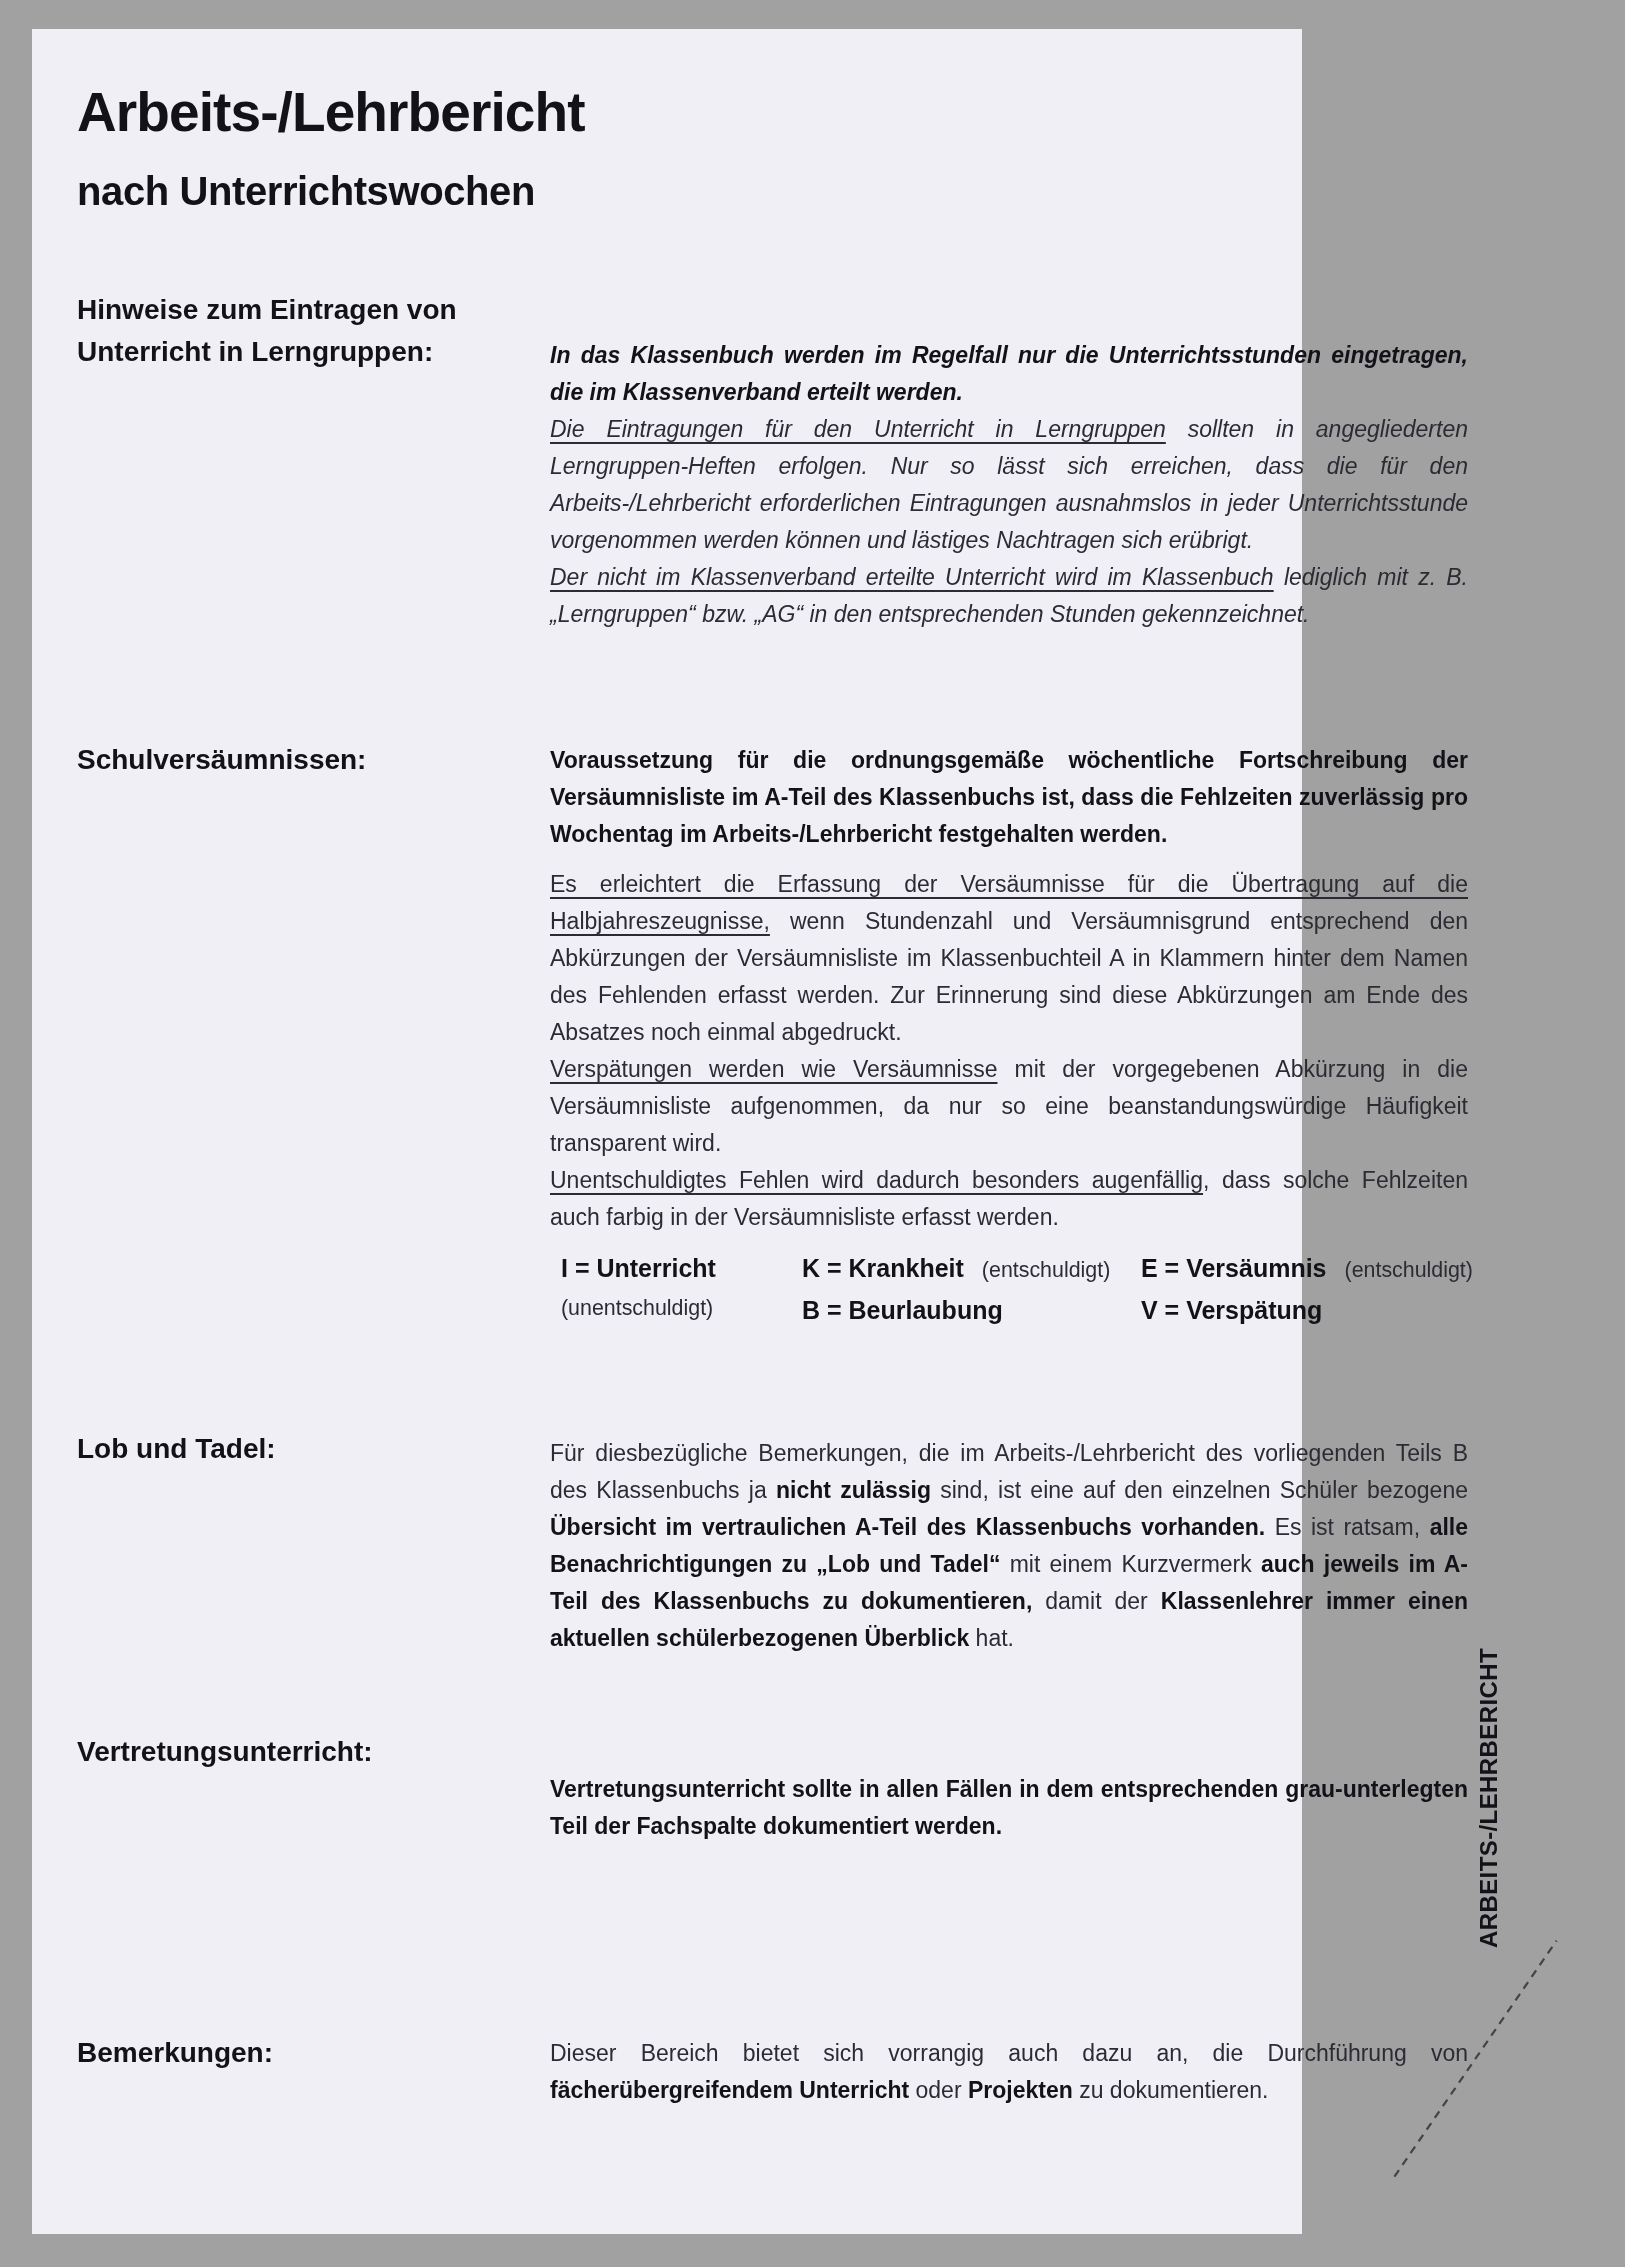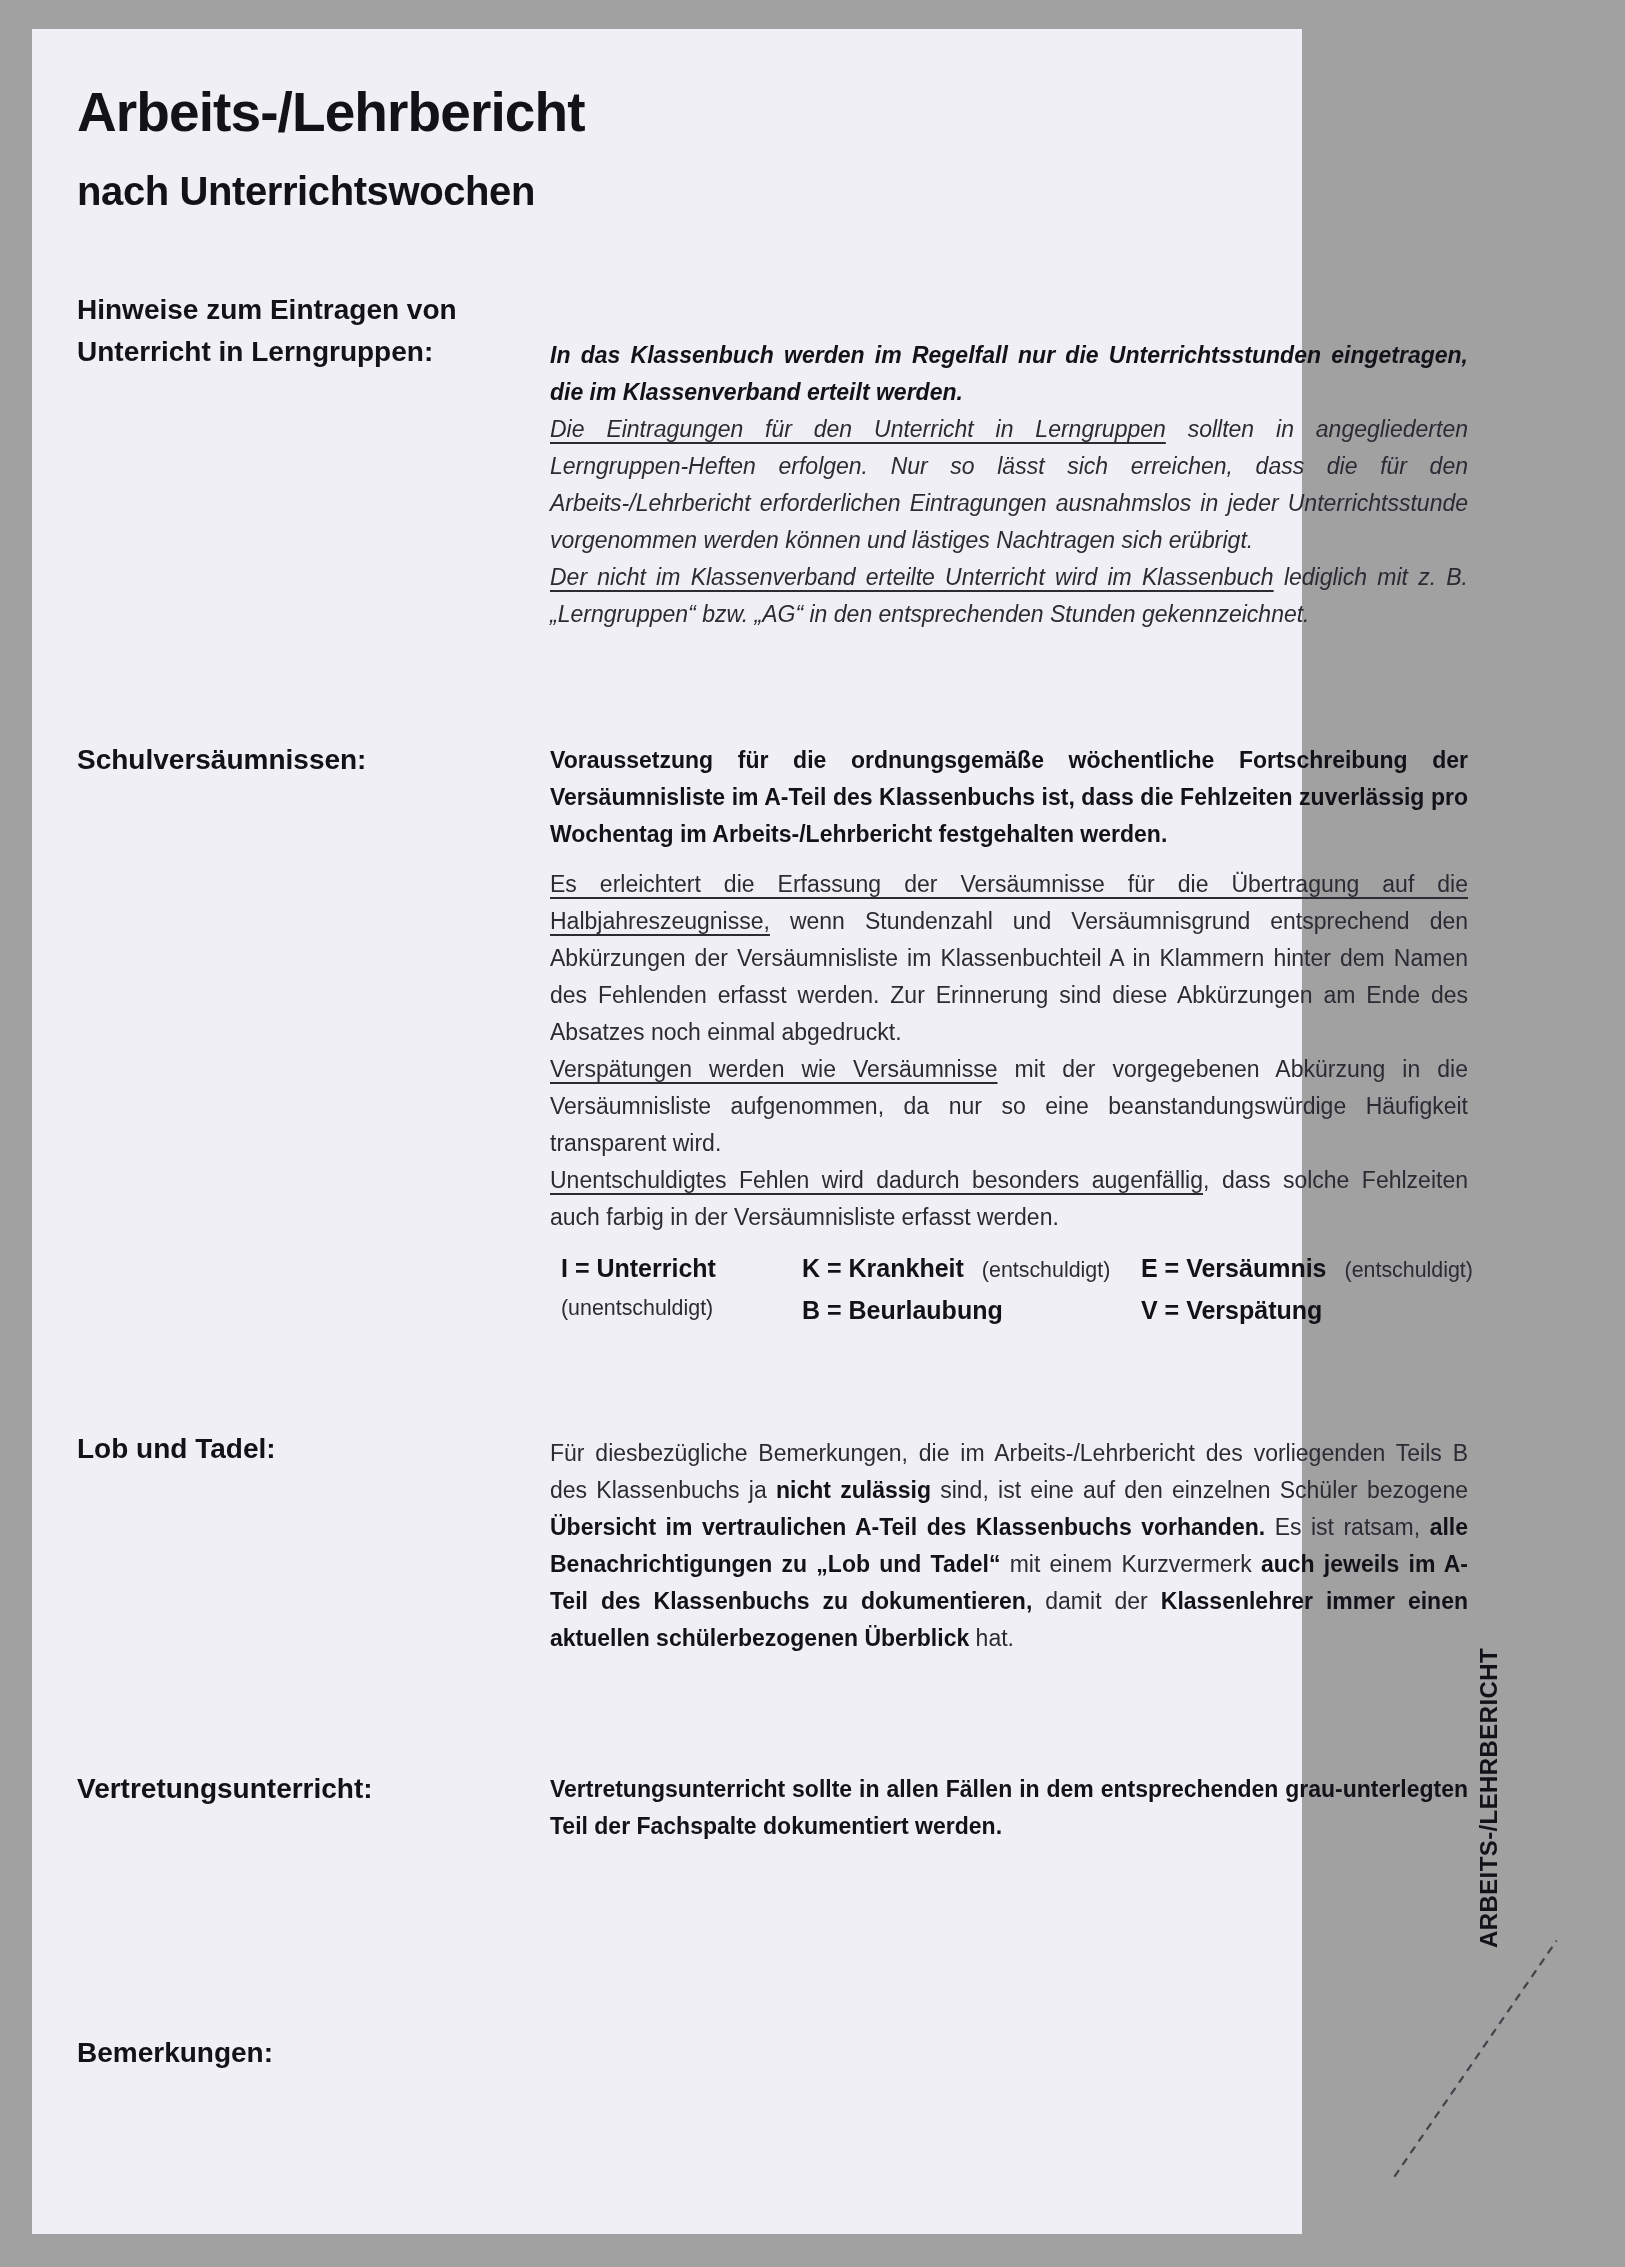--- a/index.html
+++ b/index.html
@@ -92,26 +92,29 @@
     <div class="cell"><span class="note alone">(unentschuldigt)</span></div>
     <div class="cell"><span class="main">B = Beurlaubung</span></div>
     <div class="cell"><span class="main">V = Verspätung</span></div>
   </div>
 
   <div class="sec-label" style="top:1399px;">Lob und Tadel:</div>
   <div class="sec-body" style="top:1406px;">
     <p class="para"><span class="sg">Für diesbezügliche Bemerkungen, die im Arbeits-/Lehrbericht des vorliegenden Teils B des Klassenbuchs ja </span><span class="sg b">nicht zulässig</span><span class="sg"> sind, ist eine auf den einzelnen Schüler bezogene </span><span class="sg b">Übersicht im vertraulichen A-Teil des Klassenbuchs vorhanden.</span><span class="sg"> Es ist ratsam, </span><span class="sg b">alle Benachrichtigungen zu „Lob und Tadel“</span><span class="sg"> mit einem Kurzvermerk </span><span class="sg b">auch jeweils im A-Teil des Klassenbuchs zu dokumentieren,</span><span class="sg"> damit der </span><span class="sg b">Klassenlehrer immer einen aktuellen schülerbezogenen Überblick</span><span class="sg"> hat.</span></p>
   </div>
 
-  <div class="sec-label" style="top:1739px;">Vertretungsunterricht:</div>
+  <div class="sec-label" style="top:1702px;">Vertretungsunterricht:</div>
   <div class="sec-body" style="top:1742px;">
     <p class="para gap"><span class="sg b">Vertretungsunterricht sollte in allen Fällen in dem entsprechenden grau-unterlegten Teil der Fachspalte dokumentiert werden.</span></p>
   </div>
 
   <div class="sec-label" style="top:2003px;">Bemerkungen:</div>
+  <div class="sec-body" style="top:2006px;">
+    <p class="para"><span class="sg">Dieser Bereich bietet sich vorrangig auch dazu an, die Durchführung von </span><span class="sg b">fächerübergreifendem Unterricht</span><span class="sg"> oder </span><span class="sg b">Projekten</span><span class="sg"> zu dokumentieren.</span></p>
+  </div>
 
   <div class="side-tab">ARBEITS-/LEHRBERICHT</div>
 
   <svg class="marks" width="1562" height="2205" viewBox="0 0 1753 2474" xmlns="http://www.w3.org/2000/svg">
     <line x1="1529" y1="2410" x2="1711" y2="2145" stroke="#44434a" stroke-width="2.5" stroke-dasharray="9 7"></line>
   </svg>
 
 </div>
 
 

